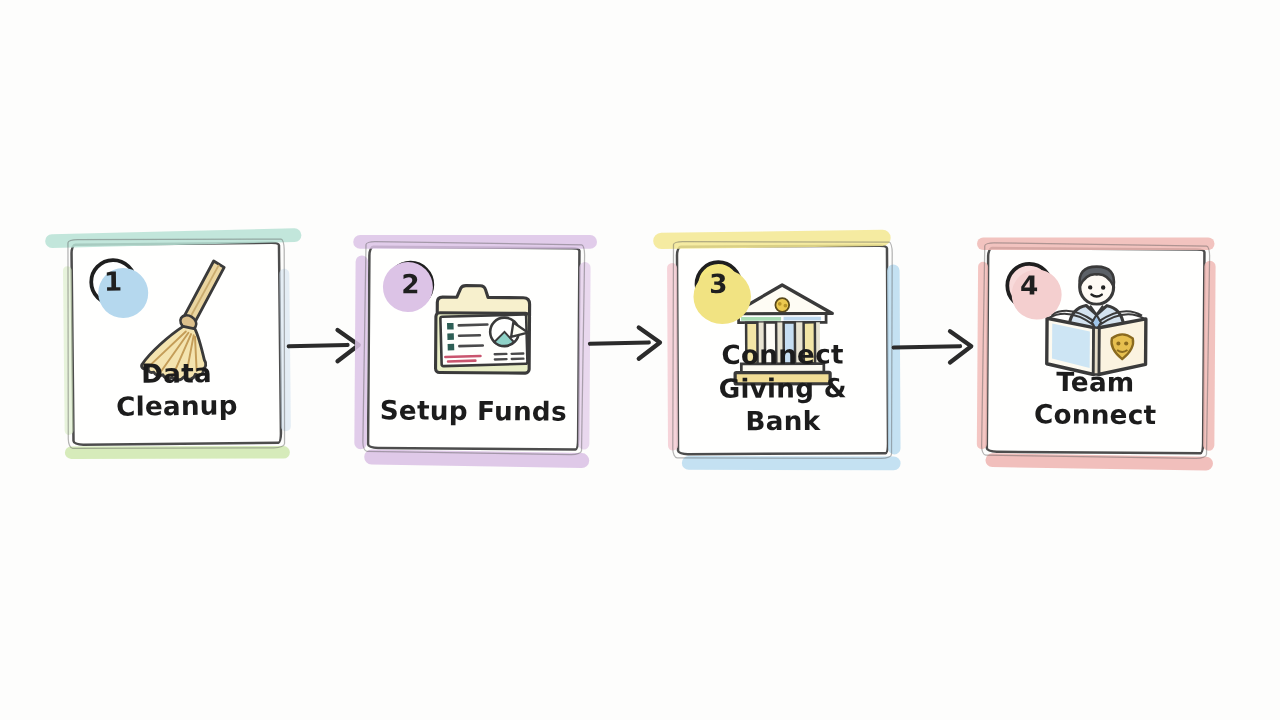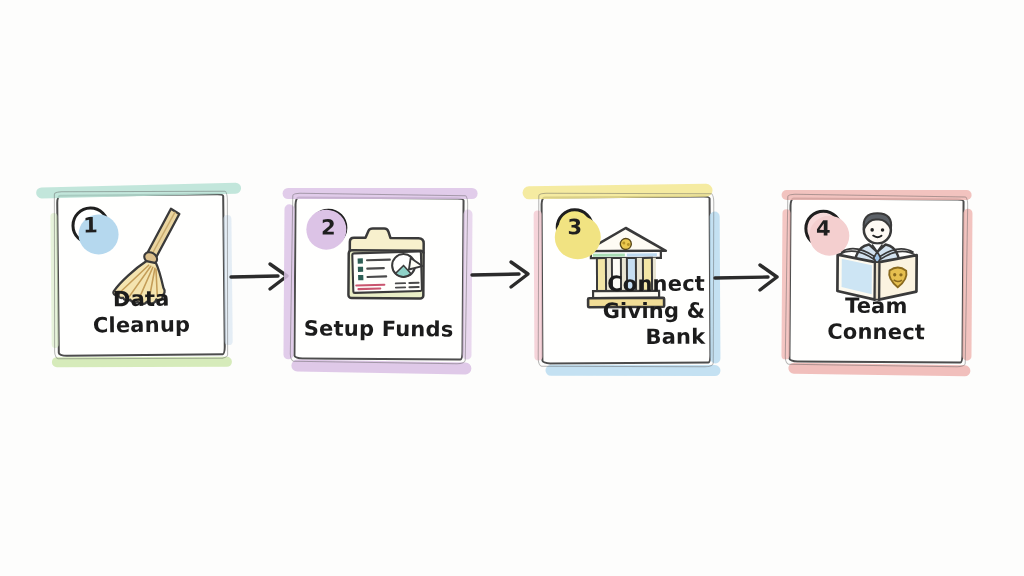--- a/index.html
+++ b/index.html
@@ -91,21 +91,21 @@
   .icon-wrap svg { width: 104px; height: 104px; }
   #box3 .icon-wrap svg { width: 100px; height: 100px; }
 
   .step-label {
     position: absolute; left: 4px; right: 4px; bottom: 16px;
     text-align: center;
     font-size: 21px; font-weight: 700; color: #1c1c1c;
     letter-spacing: .2px;
     line-height: 1.25;
   }
-  #box3 .step-label { bottom: 12px; text-align: right; }
+  #box3 .step-label { bottom: 12px; }
 
   
   .flow-arrow { position: absolute; }
   #arrow1 { left: 228px; top: 257px; }
   #arrow2 { left: 469px; top: 255px; }
   #arrow3 { left: 712px; top: 258px; }
 </style>
 </head>
 <body>
 

